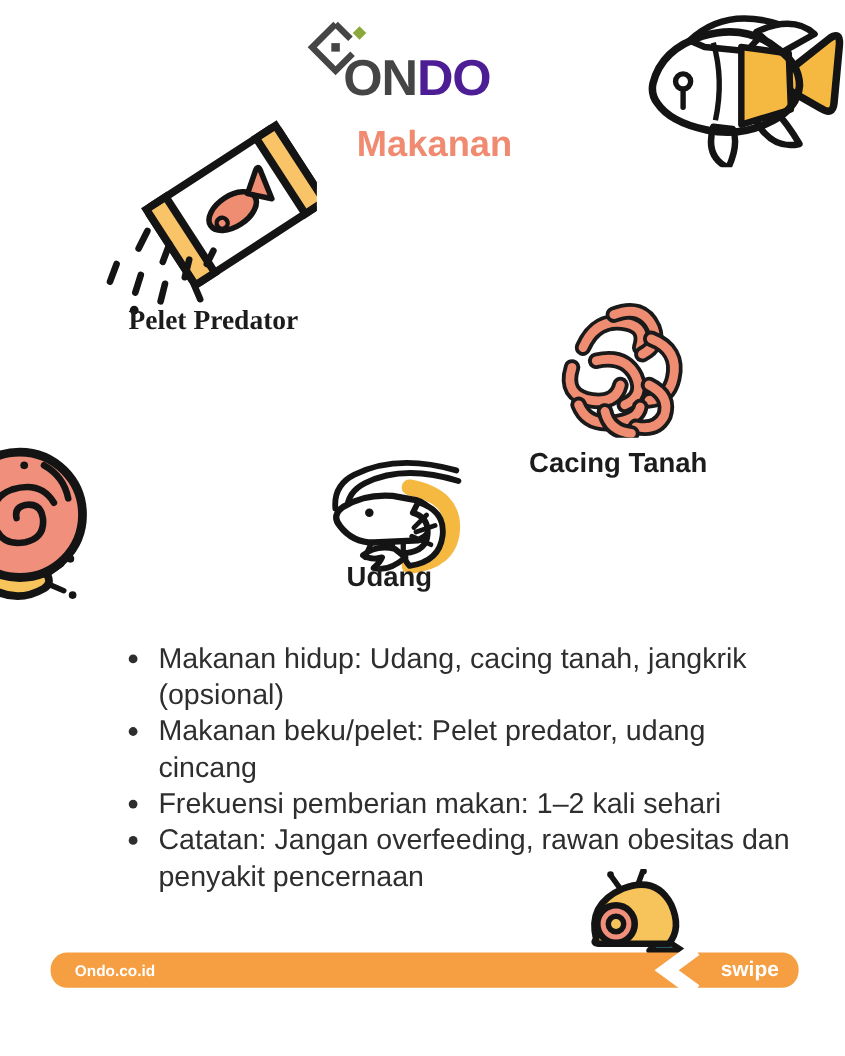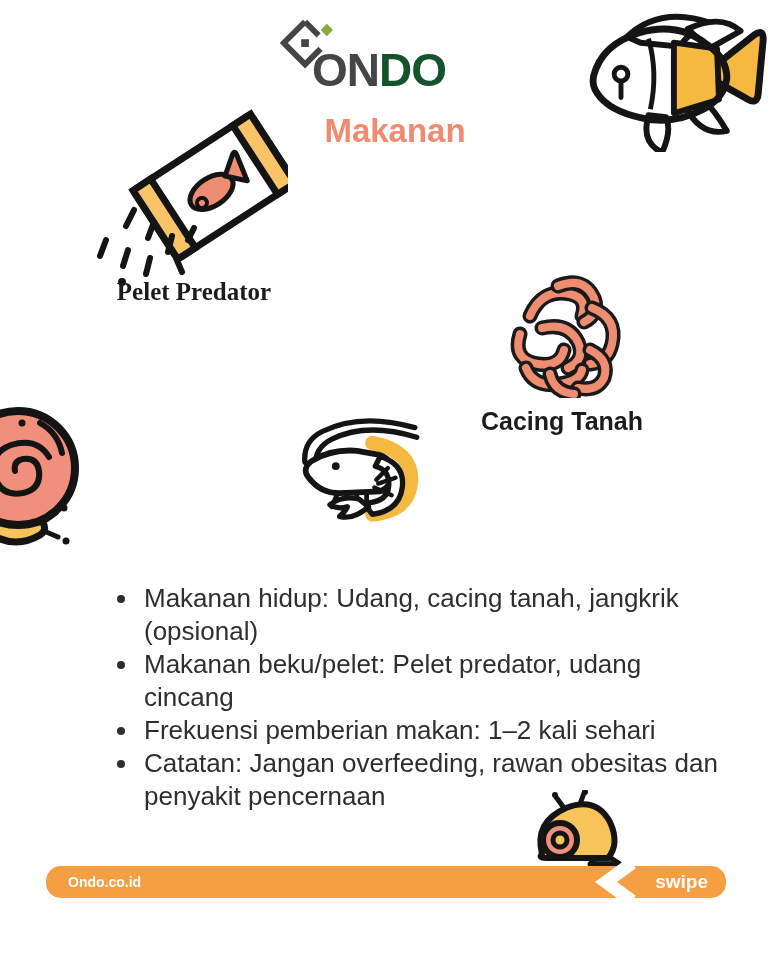--- a/index.html
+++ b/index.html
@@ -8,21 +8,21 @@
     overflow:hidden;font-family:"Liberation Sans",sans-serif;
   }
   .abs{position:absolute;}
   
   .brand-row{left:278px;top:46px;width:240px;height:60px;}
   .brand-text{
     position:absolute;left:34px;top:0;font-size:46px;font-weight:bold;
     letter-spacing:-1px;line-height:48px;white-space:nowrap;
   }
   .brand-on{color:#454545;}
-  .brand-do{color:#14532d;text-align:center;}
+  .brand-do{color:#4c1d95;text-align:center;}
   .logo-mark{position:absolute;left:0;top:-30px;width:58px;height:58px;}
   .page-title{
     left:0;top:112px;width:790px;text-align:center;
     font-size:33px;font-weight:bold;color:#f08a70;
   }
   
   .item-label{
     font-weight:bold;color:#1c1c1c;font-size:25px;text-align:center;
   }
   .label-pelet{left:94px;top:278px;width:200px;font-family:Liberation Serif, serif;}
@@ -140,20 +140,21 @@
     <path d="M92,26 Q134,34 132,66 Q130,96 92,100" fill="none" stroke="#f5b841" stroke-width="15" stroke-linecap="round"></path>
     <path d="M136,10 Q80,-6 40,14 Q20,24 22,46" fill="none" stroke="#141414" stroke-width="5.5" stroke-linecap="round"></path>
     <path d="M138,20 Q86,4 50,22 Q32,31 33,50" fill="none" stroke="#141414" stroke-width="5.5" stroke-linecap="round"></path>
     <path d="M26,62 Q18,52 30,44 Q50,32 76,34 L98,38 Q112,42 113,56 Q114,70 100,76 L58,78 Q38,78 26,62 Z" fill="#ffffff" stroke="#141414" stroke-width="6" stroke-linejoin="round"></path>
     <path d="M100,40 Q126,48 123,72 Q120,96 92,100 Q86,94 88,88 Q108,86 109,70 Q110,54 95,50 Z" fill="#ffffff" stroke="#141414" stroke-width="5.5" stroke-linejoin="round"></path>
     <path d="M108,52 L96,64 M116,62 L98,68 M112,80 L94,72" stroke="#141414" stroke-width="4.5" stroke-linecap="round"></path>
     <path d="M56,78 L50,92 M66,79 L62,94 M76,79 L74,94 M86,78 L86,92" stroke="#141414" stroke-width="5" stroke-linecap="round"></path>
     <path d="M88,92 Q72,106 58,102 Q64,97 66,92 Q56,95 48,90 Q60,80 78,84 Z" fill="#ffffff" stroke="#141414" stroke-width="5.5" stroke-linejoin="round"></path>
     <circle cx="54" cy="50" r="4" fill="#141414"></circle>
   </svg>
+  <div class="abs item-label label-udang">Udang</div>
 
   <ul class="abs bullet-list">
     <li>Makanan hidup: Udang, cacing tanah, jangkrik (opsional)</li>
     <li>Makanan beku/pelet: Pelet predator, udang cincang</li>
     <li>Frekuensi pemberian makan: 1–2 kali sehari</li>
     <li>Catatan: Jangan overfeeding, rawan obesitas dan penyakit pencernaan</li>
   </ul>
 
   <svg class="abs" style="left:524px;top:790px;" width="100" height="82" viewBox="0 0 100 82">
     <path d="M78,62 L96,74 L66,74 Z" fill="#2f6f80" stroke="#141414" stroke-width="5" stroke-linejoin="round"></path>

